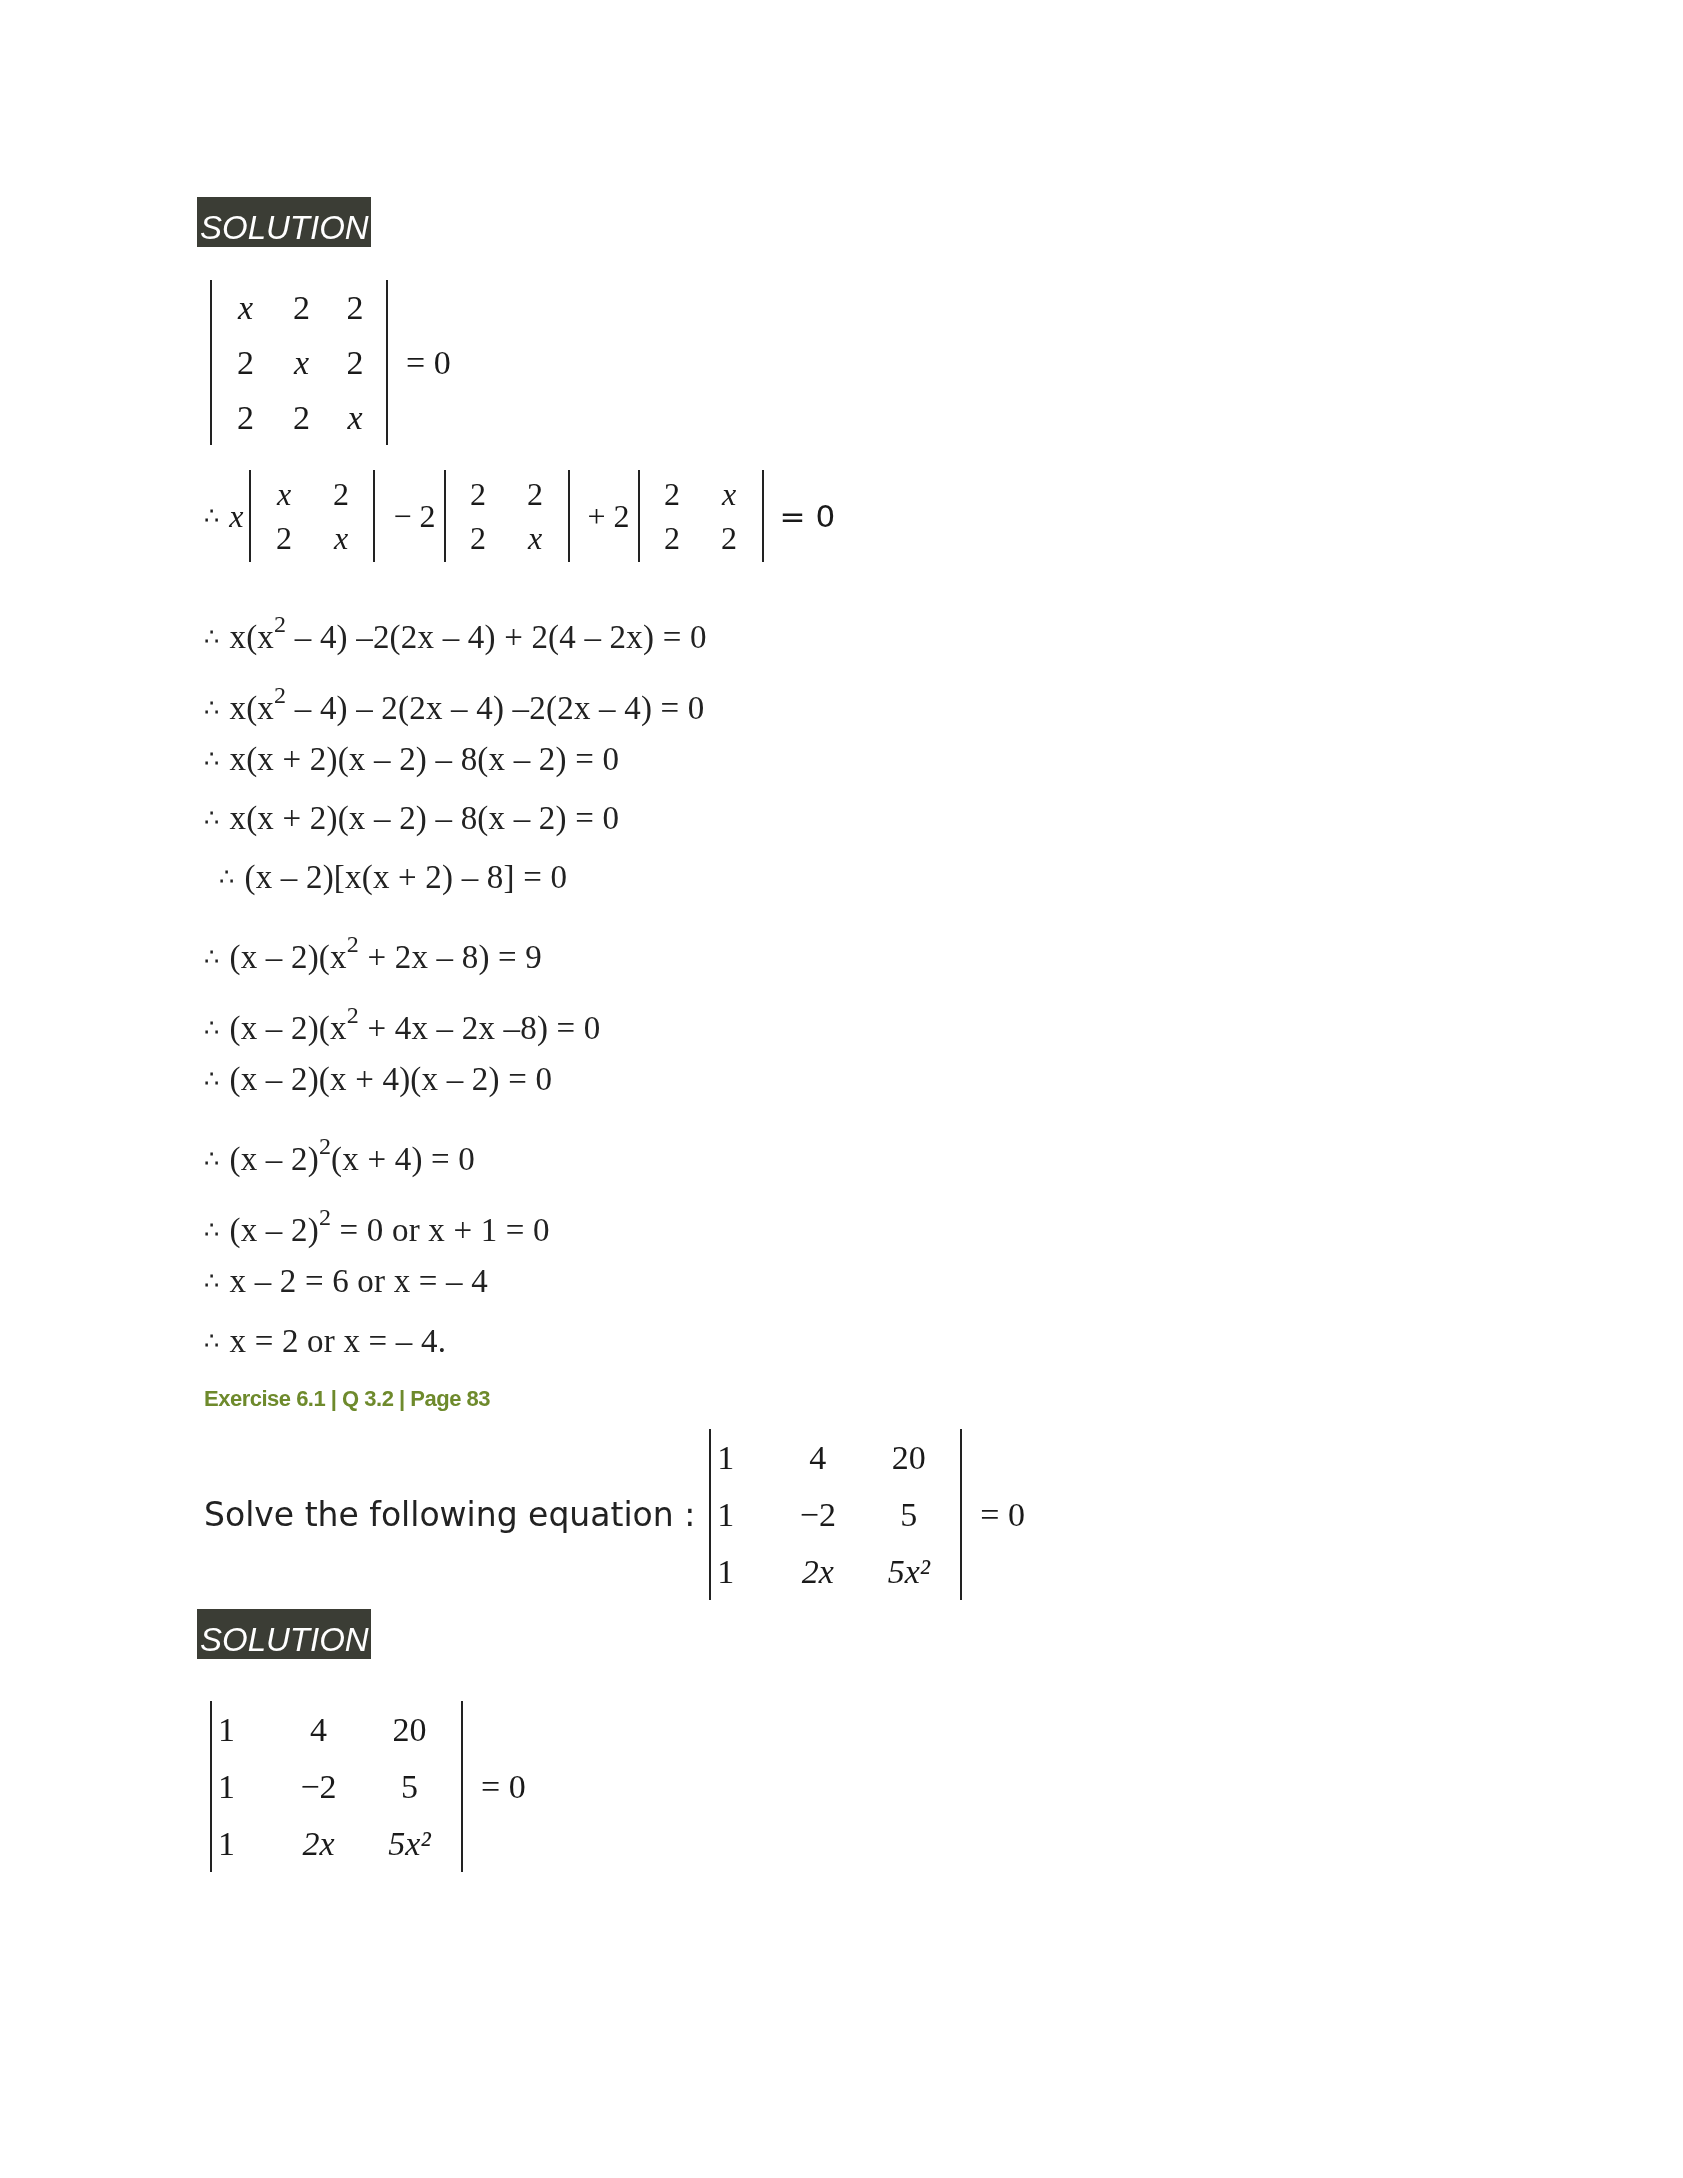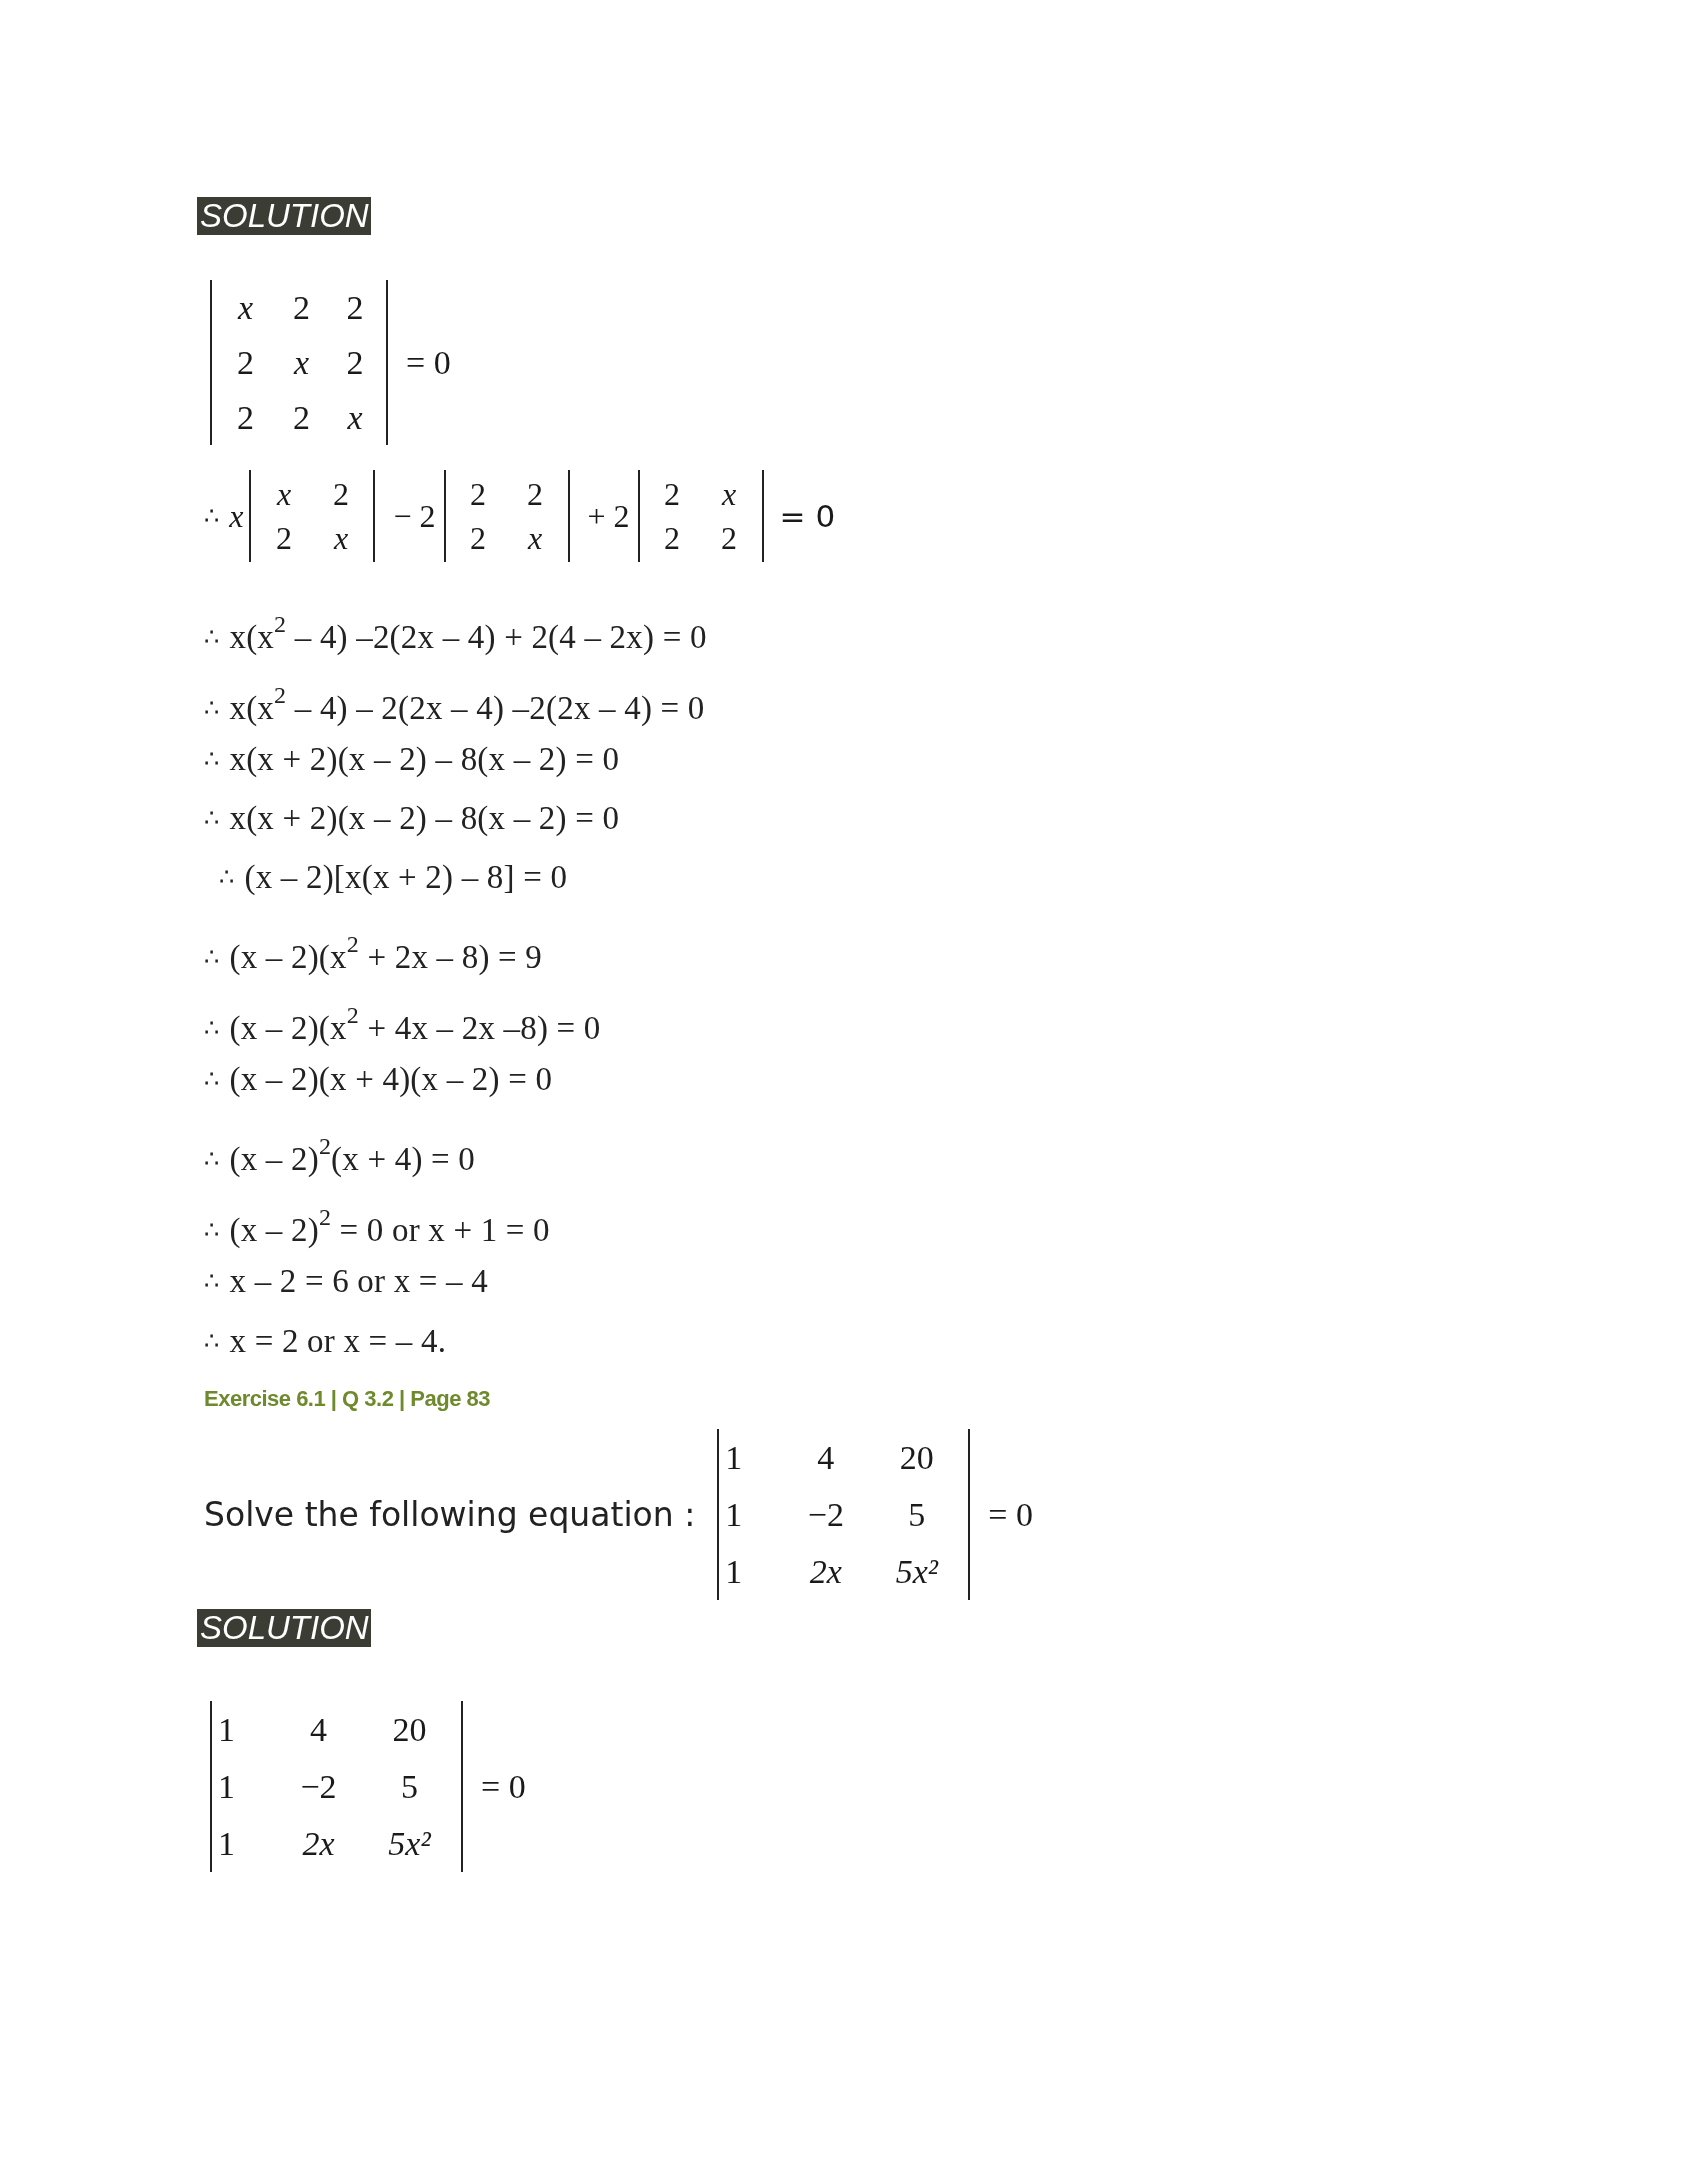--- a/index.html
+++ b/index.html
@@ -5,21 +5,21 @@
   html, body { margin: 0; padding: 0; background: #ffffff; }
   body {
     width: 1683px; height: 2178px; position: relative; overflow: hidden;
     font-family: "DejaVu Sans", sans-serif; color: #1a1a1a;
   }
   .abs { position: absolute; }
   .solution-label {
     background: #3b3d35; color: #ffffff;
     font-family: "Liberation Sans", sans-serif; font-style: italic;
     font-size: 33px; line-height: 38px; height: 38px;
-    padding: 0 2px 0 3px; letter-spacing: 0px;
+    padding: 12px 2px 0 3px; letter-spacing: 0px;
   }
   .math { font-family: "Liberation Serif", "DejaVu Serif", serif; }
   .mi { font-style: italic; }
   .det {
     display: inline-grid; border-left: 2px solid #222; border-right: 2px solid #222;
     padding: 0 6px; align-items: center; vertical-align: middle;
   }
   .det .cell { text-align: center; }
   .det3 { grid-template-columns: 55px 57px 50px; grid-template-rows: 55px 55px 55px; font-size: 34px; }
   .det3b { grid-template-columns: 55px 91px 91px; grid-template-rows: 57px 57px 57px; font-size: 34px; }
@@ -117,21 +117,21 @@
 <div class="abs eq-line" style="left:204px; top:1263px;">
   <span class="therefore">∴</span><span>x – 2 = 6 or x = – 4</span>
 </div>
 <div class="abs eq-line" style="left:204px; top:1323px;">
   <span class="therefore">∴</span><span>x = 2 or x = – 4.</span>
 </div>
 
 <div class="abs exercise" style="left:204px; top:1386px;">Exercise 6.1 | Q 3.2 | Page 83</div>
 
 <div class="abs row" style="left:204px; top:1429px;">
-  <span class="question-text" style="margin-right:22px;">Solve the following equation :</span>
+  <span class="question-text" style="margin-right:14px;">Solve the following equation :</span>
   <div class="det det3b math">
     <span class="cell" style="text-align:left;">1</span>
     <span class="cell">4</span>
     <span class="cell">20</span>
     <span class="cell" style="text-align:left;">1</span>
     <span class="cell">−2</span>
     <span class="cell">5</span>
     <span class="cell" style="text-align:left;">1</span>
     <span class="cell mi">2x</span>
     <span class="cell mi">5x²</span>

